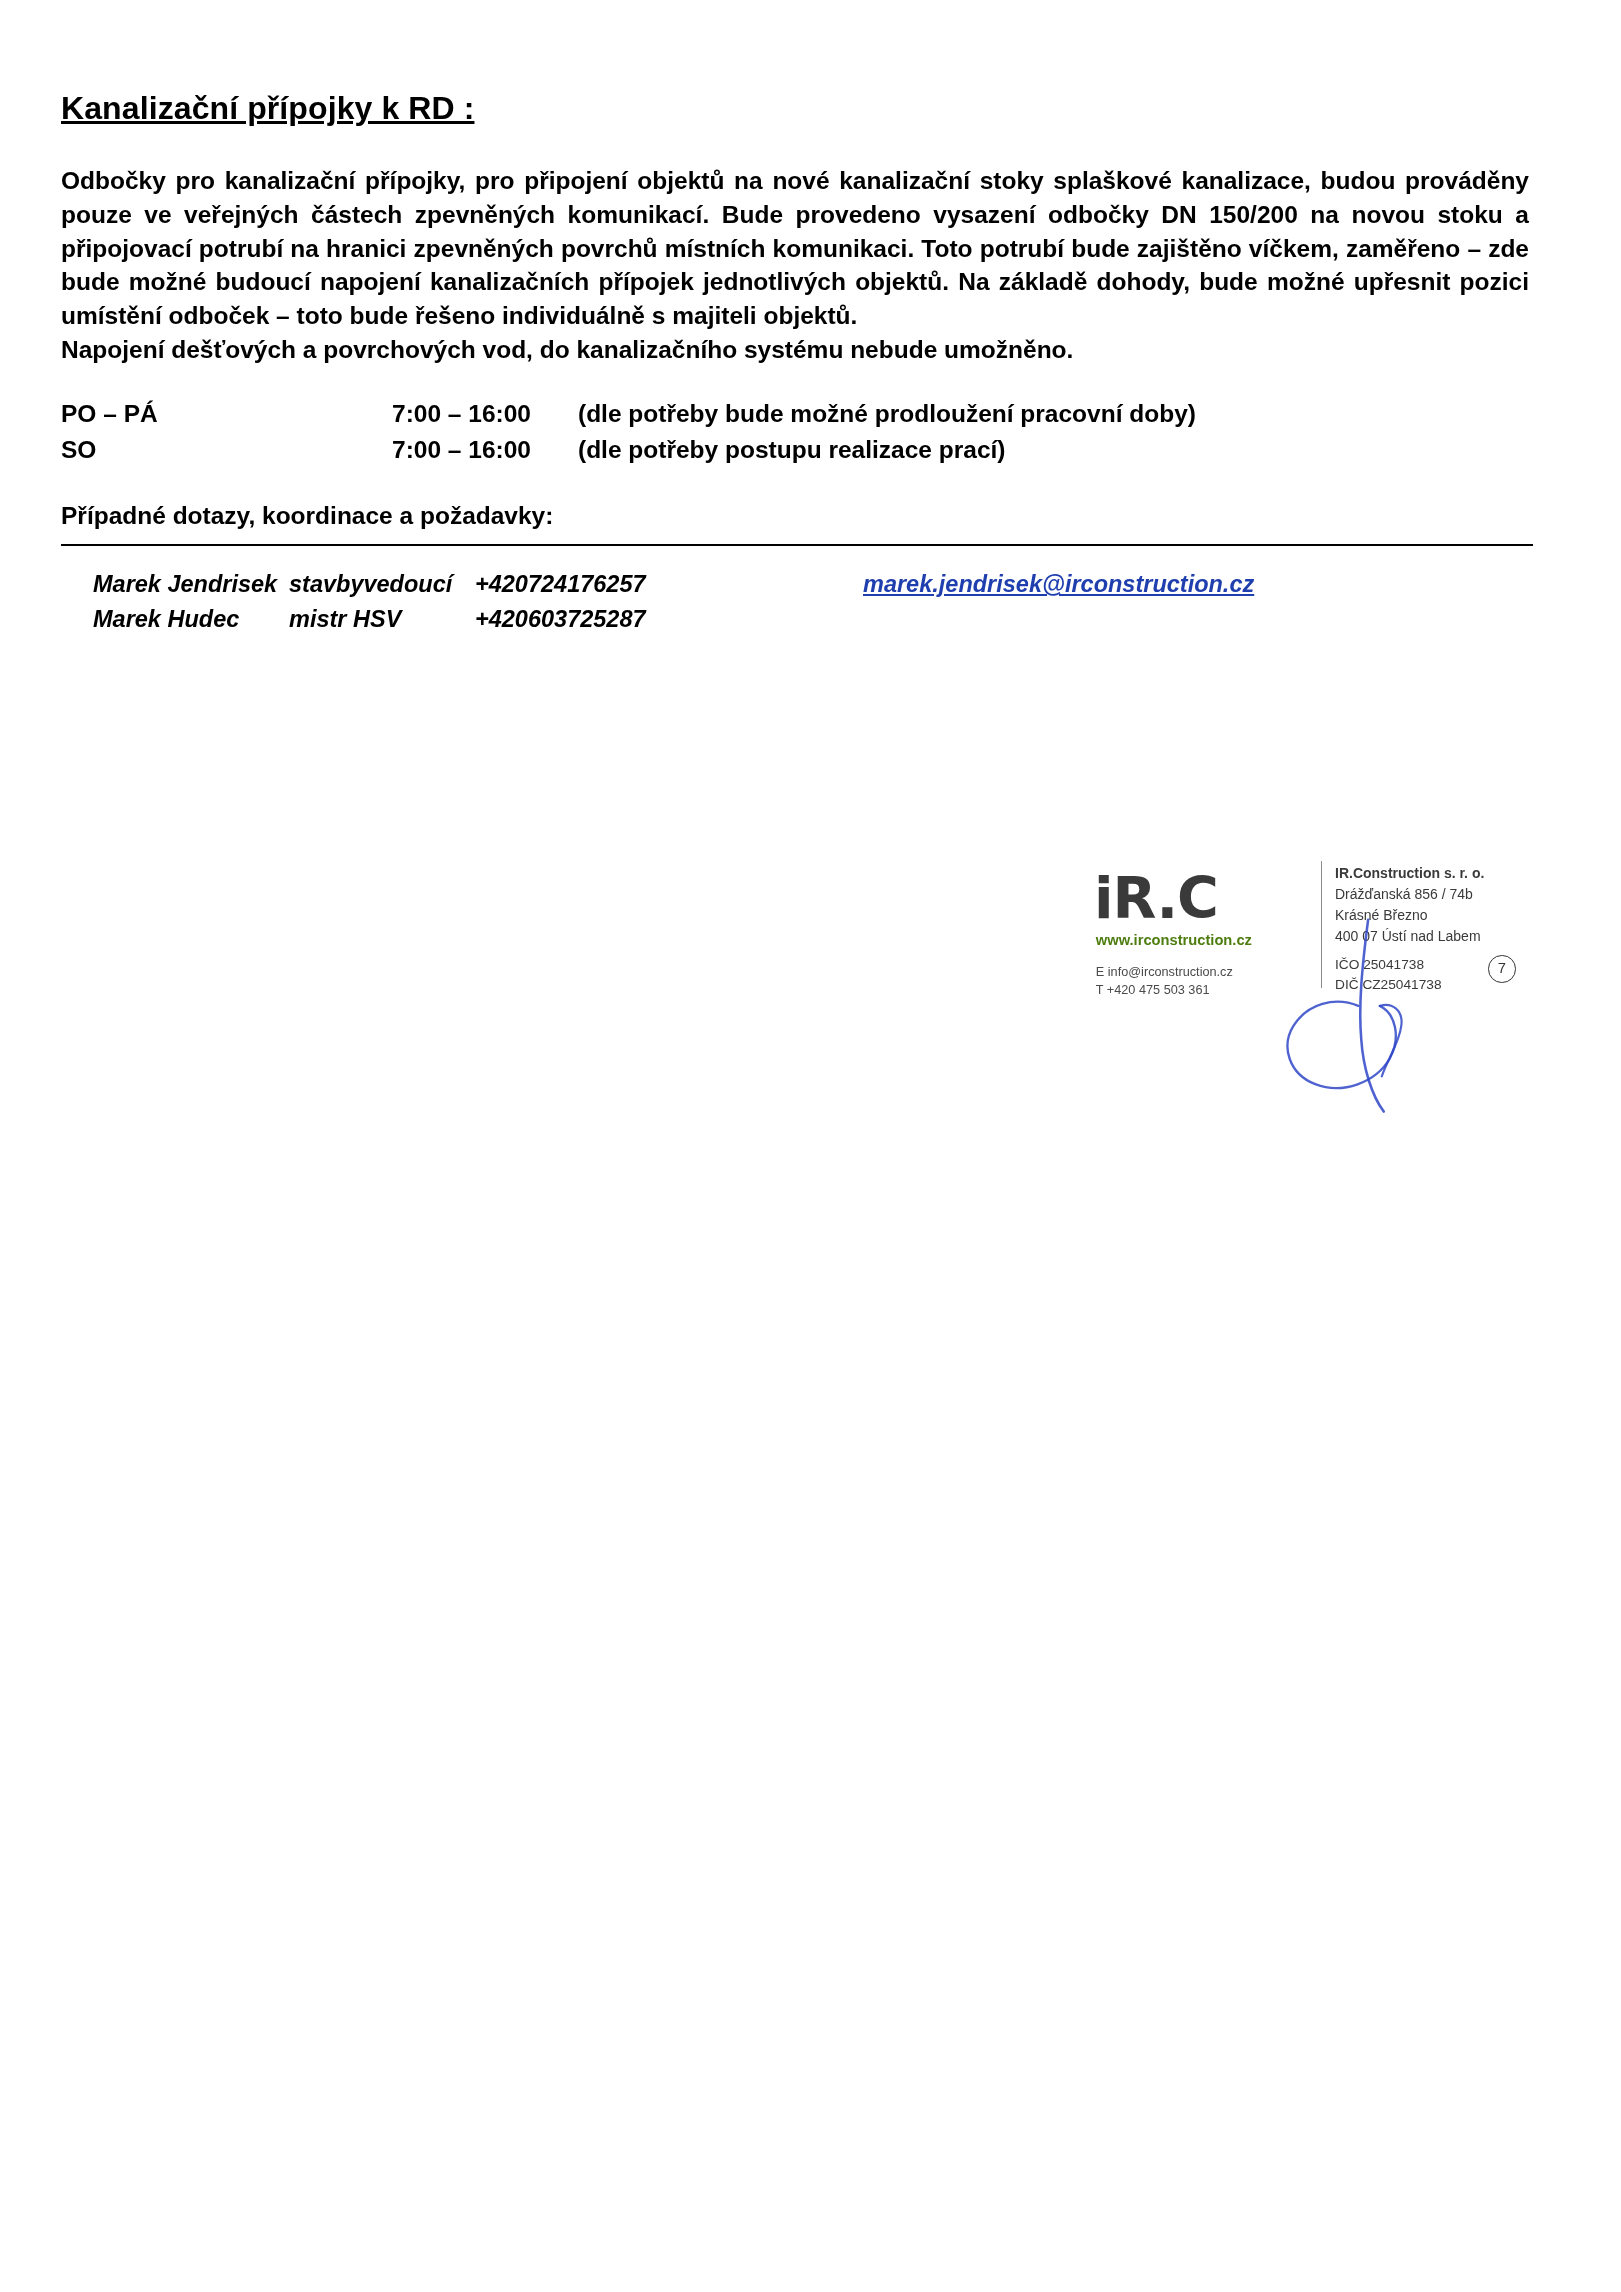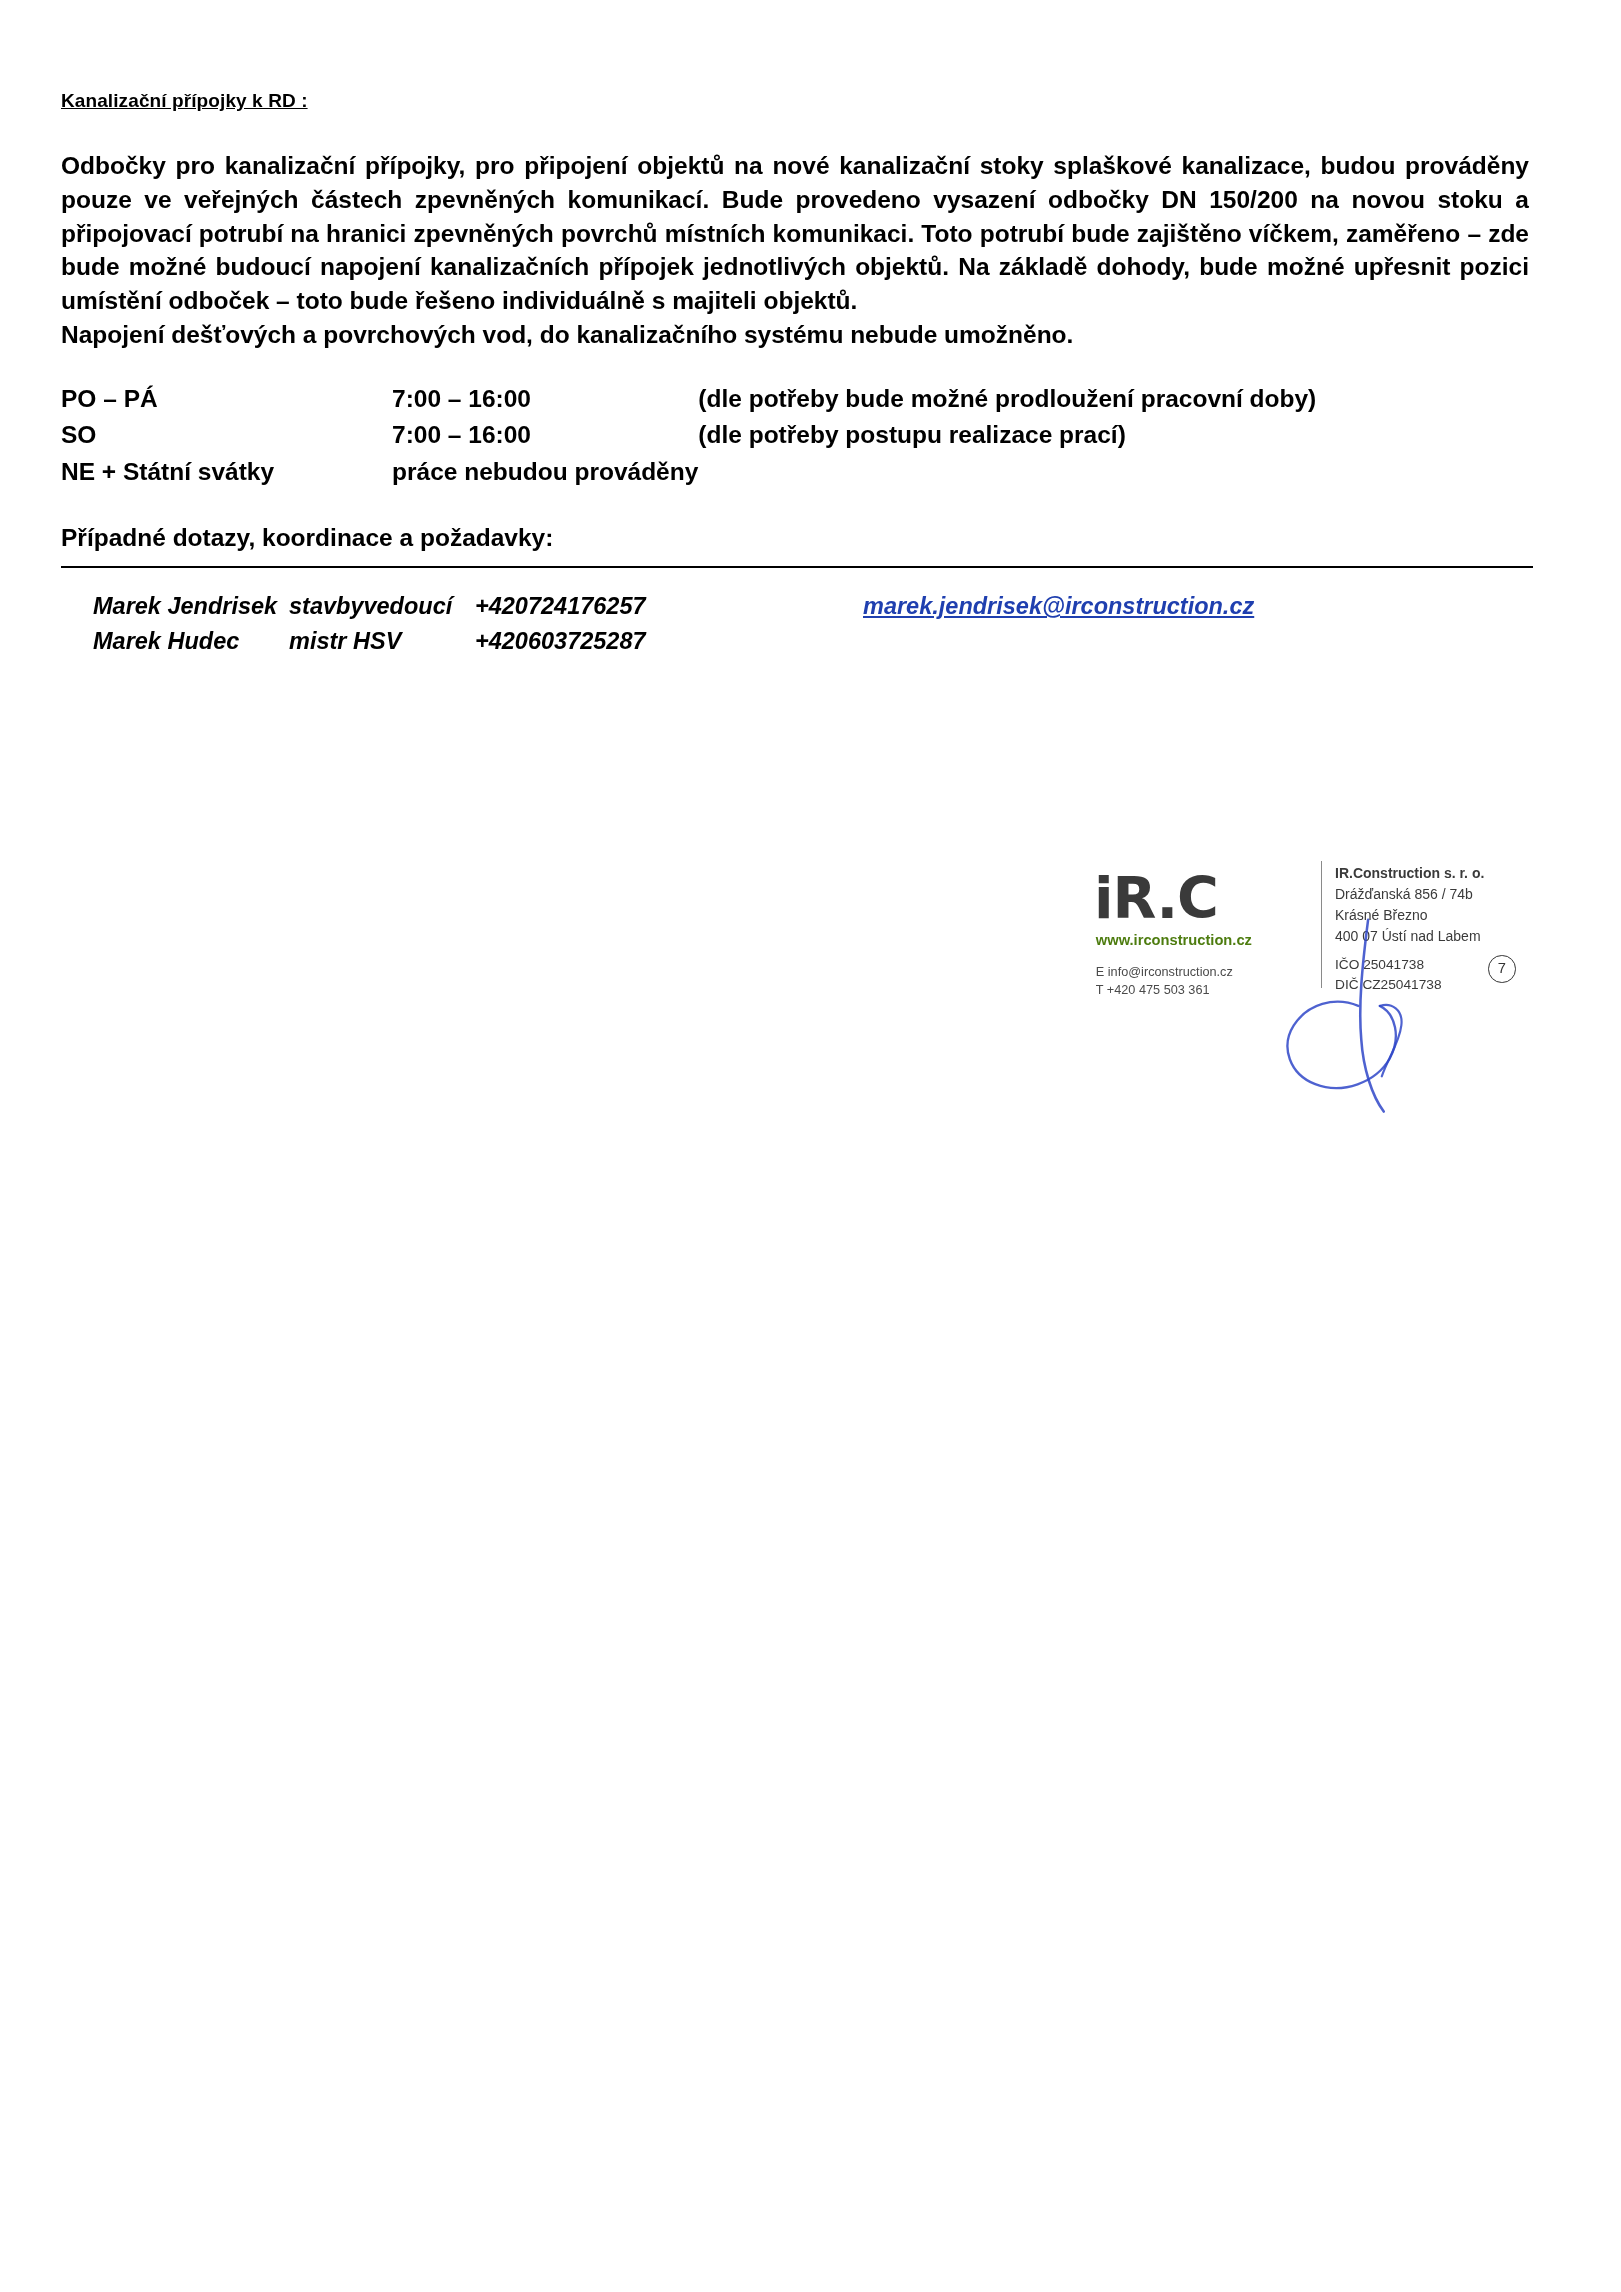--- a/index.html
+++ b/index.html
@@ -22,21 +22,21 @@
     height: 2293px;
     background: #ffffff;
   }
   .content {
     position: absolute;
     left: 61px;
     top: 90px;
     width: 1470px;
   }
   .heading {
-    font-size: 19px;
+    font-size: 32px;
     font-weight: bold;
     text-decoration: underline;
     letter-spacing: 0.1px;
     margin: 0;
   }
   .gap-lg { height: 37px; }
   .gap-md { height: 29px; }
 
   .para {
     font-size: 24.5px;
@@ -208,25 +208,20 @@
       <tbody>
         <tr>
           <td class="col-day">PO – PÁ</td>
           <td class="col-time">7:00 – 16:00</td>
           <td class="col-note">(dle potřeby bude možné prodloužení pracovní doby)</td>
         </tr>
         <tr>
           <td class="col-day">SO</td>
           <td class="col-time">7:00 – 16:00</td>
           <td class="col-note">(dle potřeby postupu realizace prací)</td>
-        </tr>
-        <tr>
-          <td class="col-day">NE + Státní svátky</td>
-          <td class="col-time">práce nebudou prováděny</td>
-          <td class="col-note"></td>
         </tr>
       </tbody>
     </table>
 
     <div class="gap-md"></div>
 
     <div class="contacts-title">Případné dotazy, koordinace a požadavky:</div>
     <hr class="rule">
 
     <table class="people">

